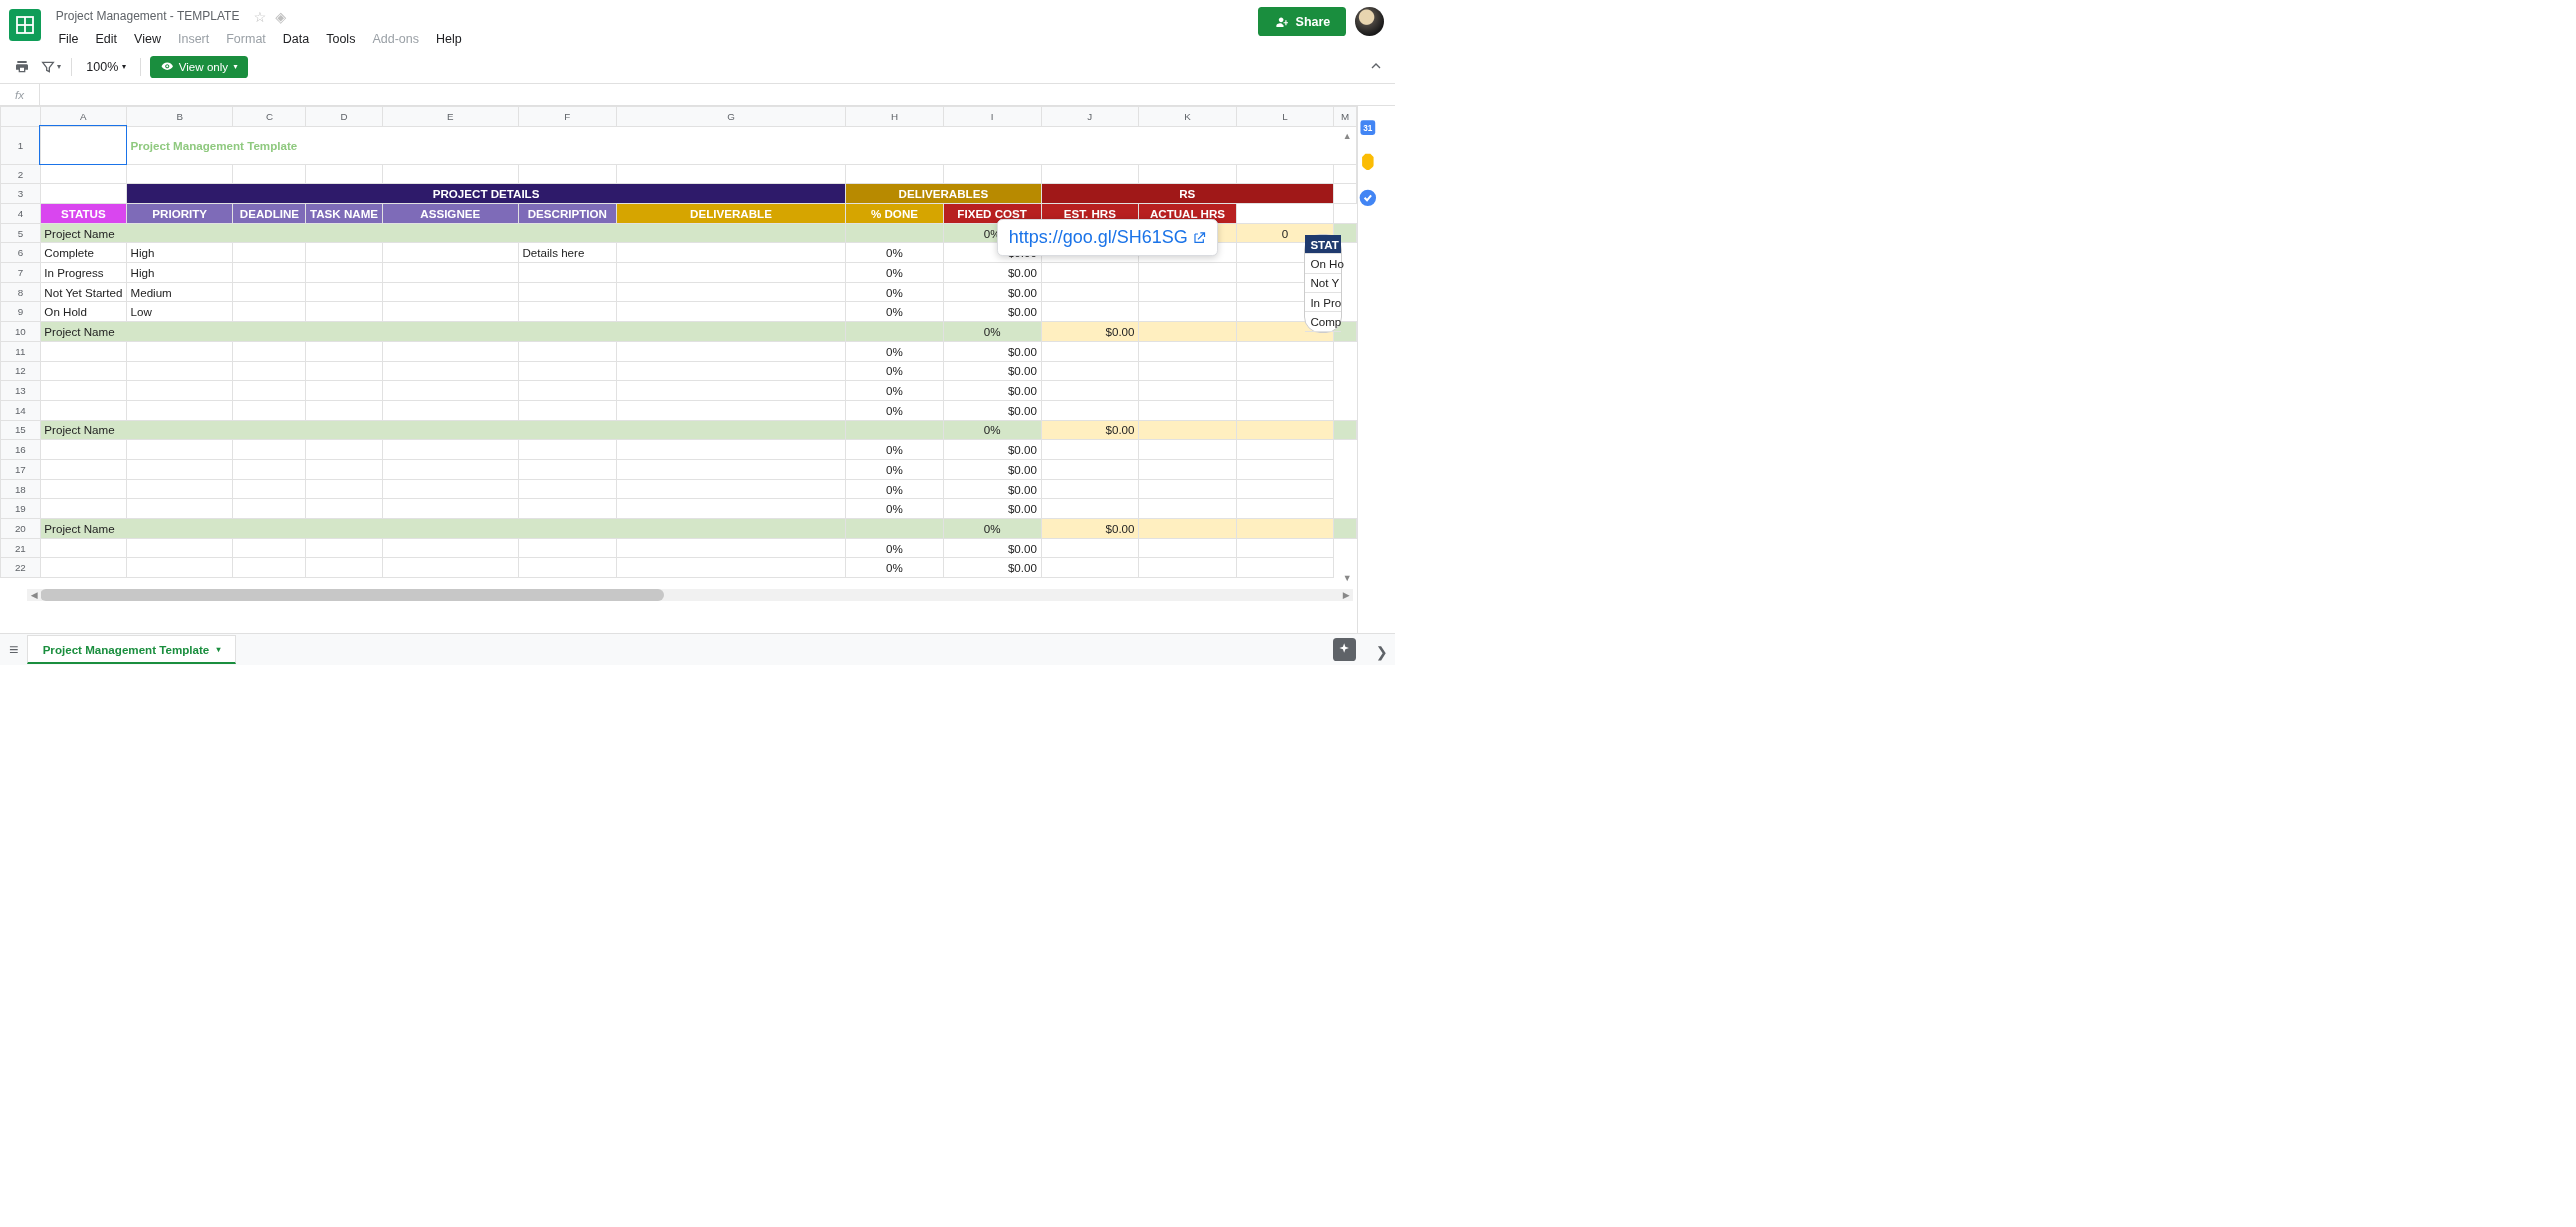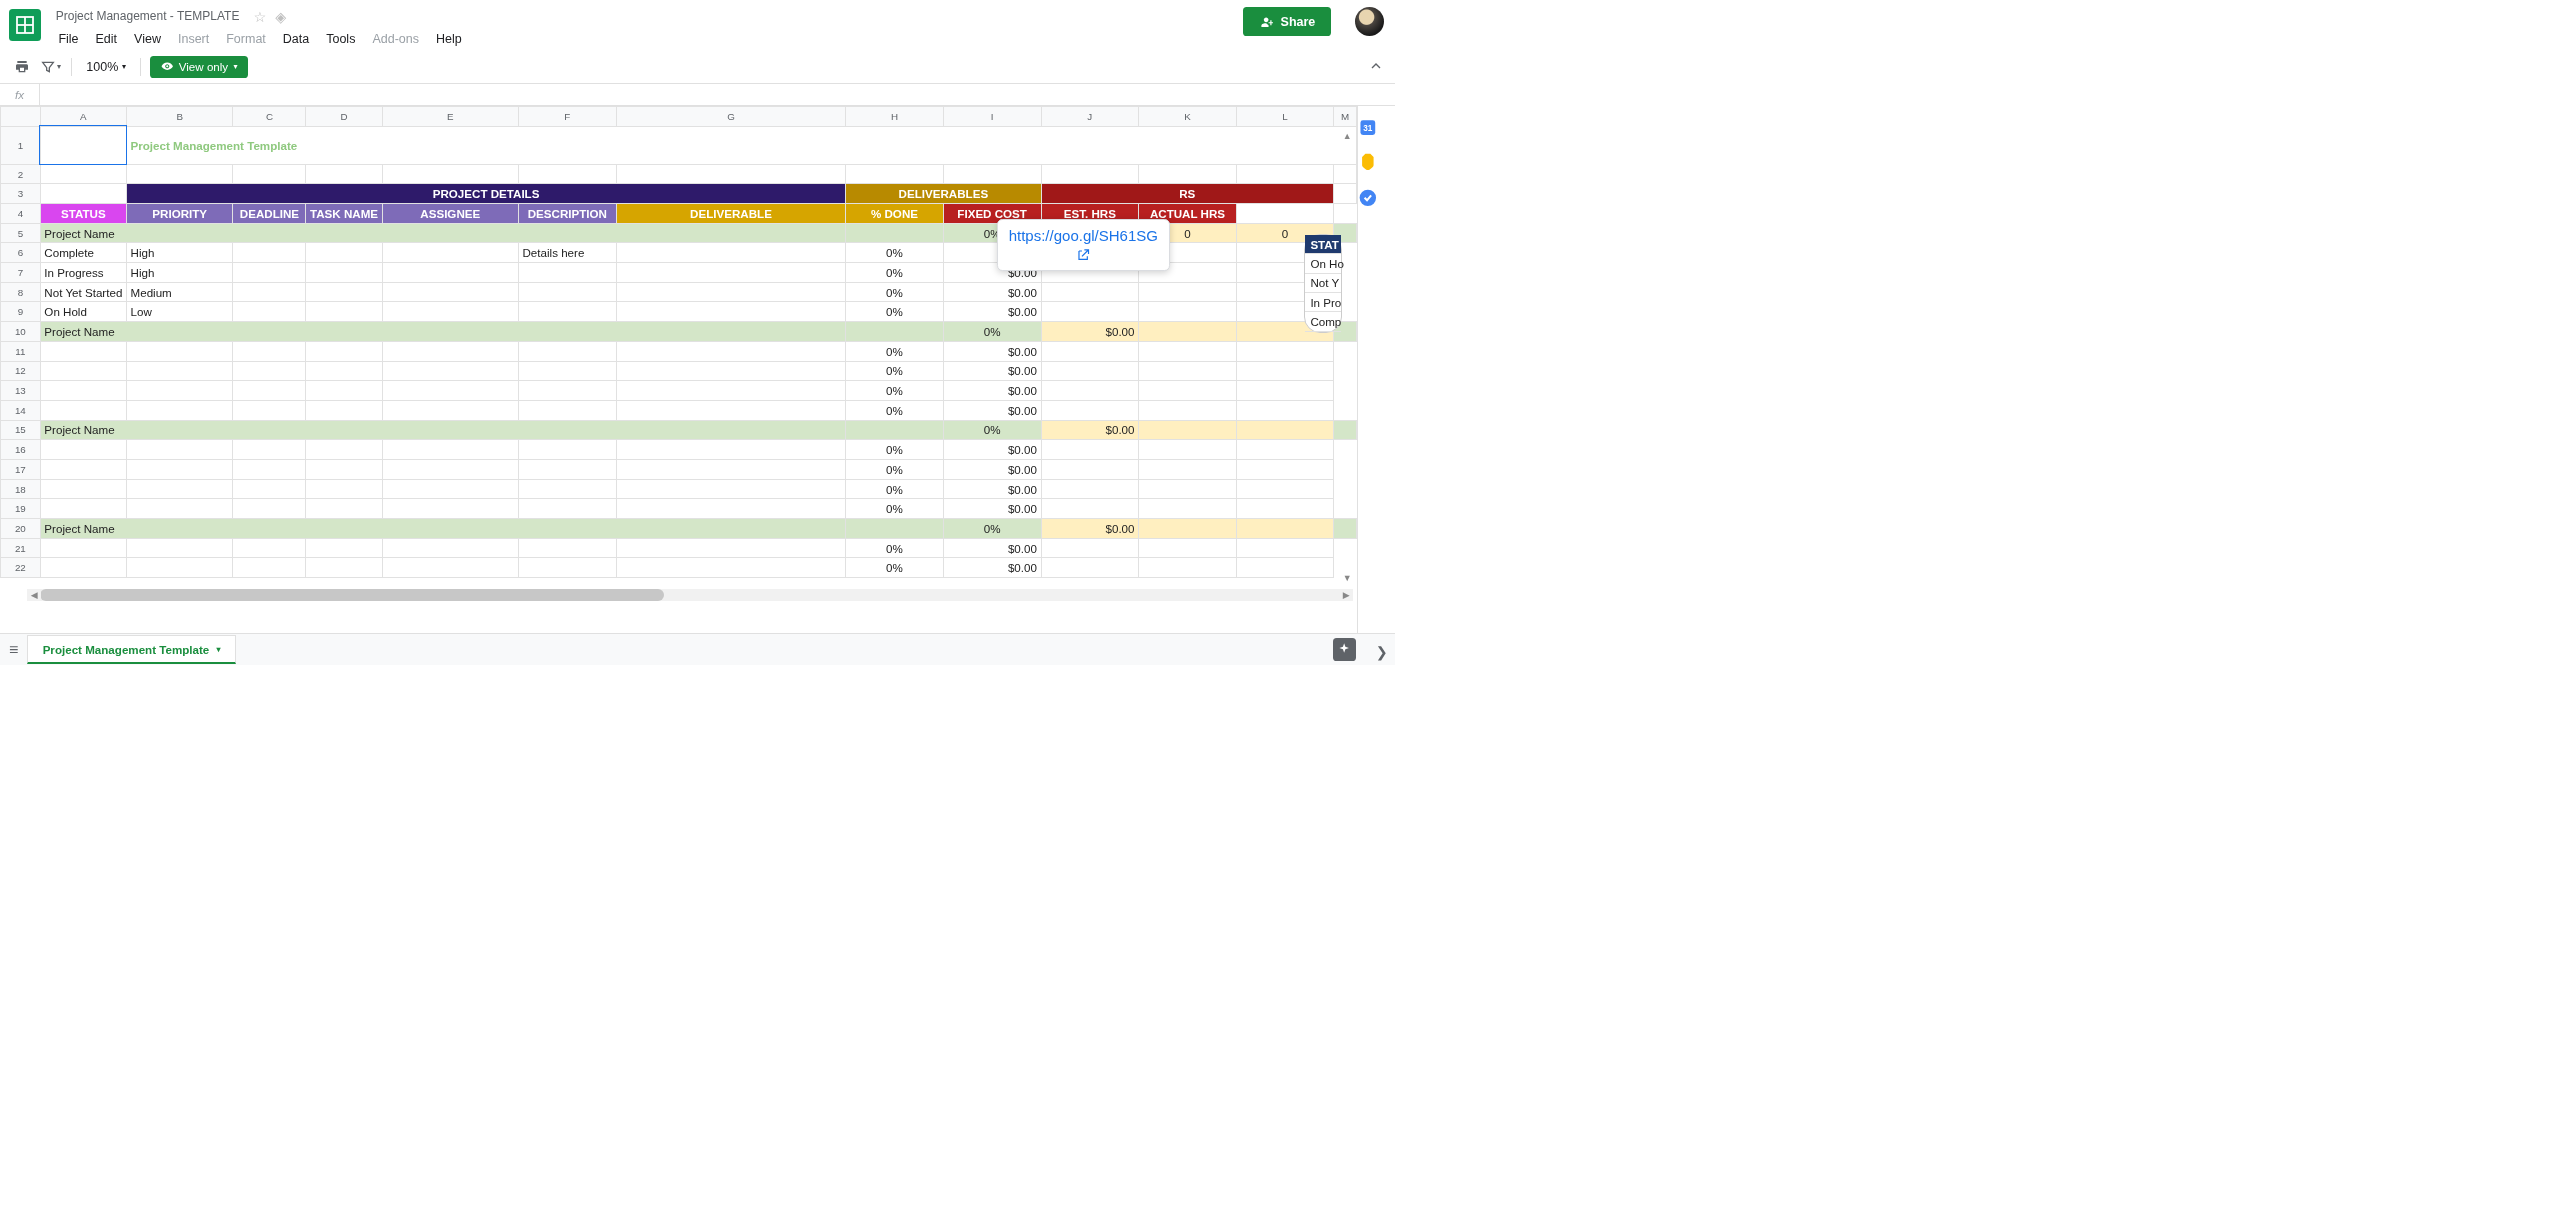--- a/index.html
+++ b/index.html
@@ -10,21 +10,21 @@
 .header { display:flex; align-items:flex-start; padding:7.2px 10.7px 0 7.2px; }
 .logo { width:36px; height:36px; margin-right:7.2px; display:flex; align-items:center; justify-content:center; }
 .logo svg { width:32px; height:32px; }
 .title-area { flex:1; }
 .doc-title { font-size:12px; color:#5f6368; padding:1.8px 5.4px; display:inline-block; }
 .title-icons { display:inline-flex; gap:9px; margin-left:5.4px; vertical-align:middle; }
 .title-icons span { color:#bbb; font-size:14.3px; cursor:pointer; }
 .menubar { display:flex; gap:1px; margin-top:3.6px; }
 .menubar span { padding:3.6px 8px; font-size:12.5px; color:#202124; cursor:pointer; border-radius:2.7px; }
 .menubar span.disabled { color:#9aa0a6; }
-.header-right { display:flex; gap:24px; }
+.header-right { display:flex; gap:9px; }
 .share-btn { background:#1a8e3e; color:#fff; border:none; border-radius:3.6px; padding:7.2px 16px; font-size:12.5px; font-weight:600; display:flex; align-items:center; gap:7.2px; cursor:pointer; }
 .avatar { width:29px; height:29px; border-radius:50%; background:radial-gradient(circle at 40% 35%,#e8d5b0 28%,#4a4540 32%,#1a1a1a 70%); }
 
 
 .toolbar { display:flex; align-items:center; padding:5.4px 10.7px; border-bottom:0.9px solid #e0e0e0; gap:5.4px; }
 .tool-ico { width:23px; height:23px; display:flex; align-items:center; justify-content:center; color:#5f6368; cursor:pointer; }
 .tool-sep { width:0.9px; height:18px; background:#ddd; margin:0 3.6px; }
 .zoom { font-size:12.5px; color:#202124; padding:0 5.4px; cursor:pointer; display:flex; align-items:center; gap:3.6px; }
 .viewonly { background:#1a8e3e; color:#fff; border-radius:3.6px; padding:4.5px 10.7px; font-size:11.6px; display:flex; align-items:center; gap:5.4px; cursor:pointer; }
 .toolbar .collapse { margin-left:auto; cursor:pointer; color:#5f6368; }
@@ -61,21 +61,21 @@
 .sub-red { background:#b82020; color:#fff; font-weight:700; text-align:center; font-size:10.7px; }
 
 .proj-row td { background:#d4e6c8; }
 .proj-row .pct-cell { background:#d4e6c8; }
 .proj-row .cost-cell,.proj-row .hrs-cell { background:#ffefc0; }
 
 .pct-cell { text-align:center; }
 .cost-cell { text-align:right; }
 .hrs-cell { text-align:center; }
 
-.link-pop { position:absolute; background:#fff; border:0.9px solid #dadce0; border-radius:5.4px; box-shadow:0 1.8px 7.2px rgba(0,0,0,.18); padding:7.2px 10.7px; font-size:15px; display:flex; align-items:center; gap:4px; z-index:50;flex-direction:column; }
+.link-pop { position:absolute; background:#fff; border:0.9px solid #dadce0; border-radius:5.4px; box-shadow:0 1.8px 7.2px rgba(0,0,0,.18); padding:7.2px 10.7px; font-size:18px; display:flex; align-items:center; gap:4px; z-index:50; }
 .link-pop a { color:#1a73e8; text-decoration:none; }
 
 
 .status-float { position:absolute; background:#fff; border:0.9px solid #ccc; z-index:5; }
 .status-float div { border-bottom:0.9px solid #e1e1e1; padding:2.7px 5.4px; font-size:11.6px; white-space:nowrap; }
 
 
 .sheet-tabs { height:32px; border-top:0.9px solid #e0e0e0; display:flex; align-items:center; padding:0 9px; gap:9px; background:#f8f9fa; }
 .all-sheets { color:#5f6368; cursor:pointer; font-size:16px; }
 .sheet-tab { background:#fff; border:0.9px solid #e0e0e0; border-bottom:2.7px solid #1a8e3e; padding:6.3px 14.3px; color:#1a8e3e; font-weight:600; font-size:11.6px; cursor:pointer; display:flex; align-items:center; gap:7.2px; }

